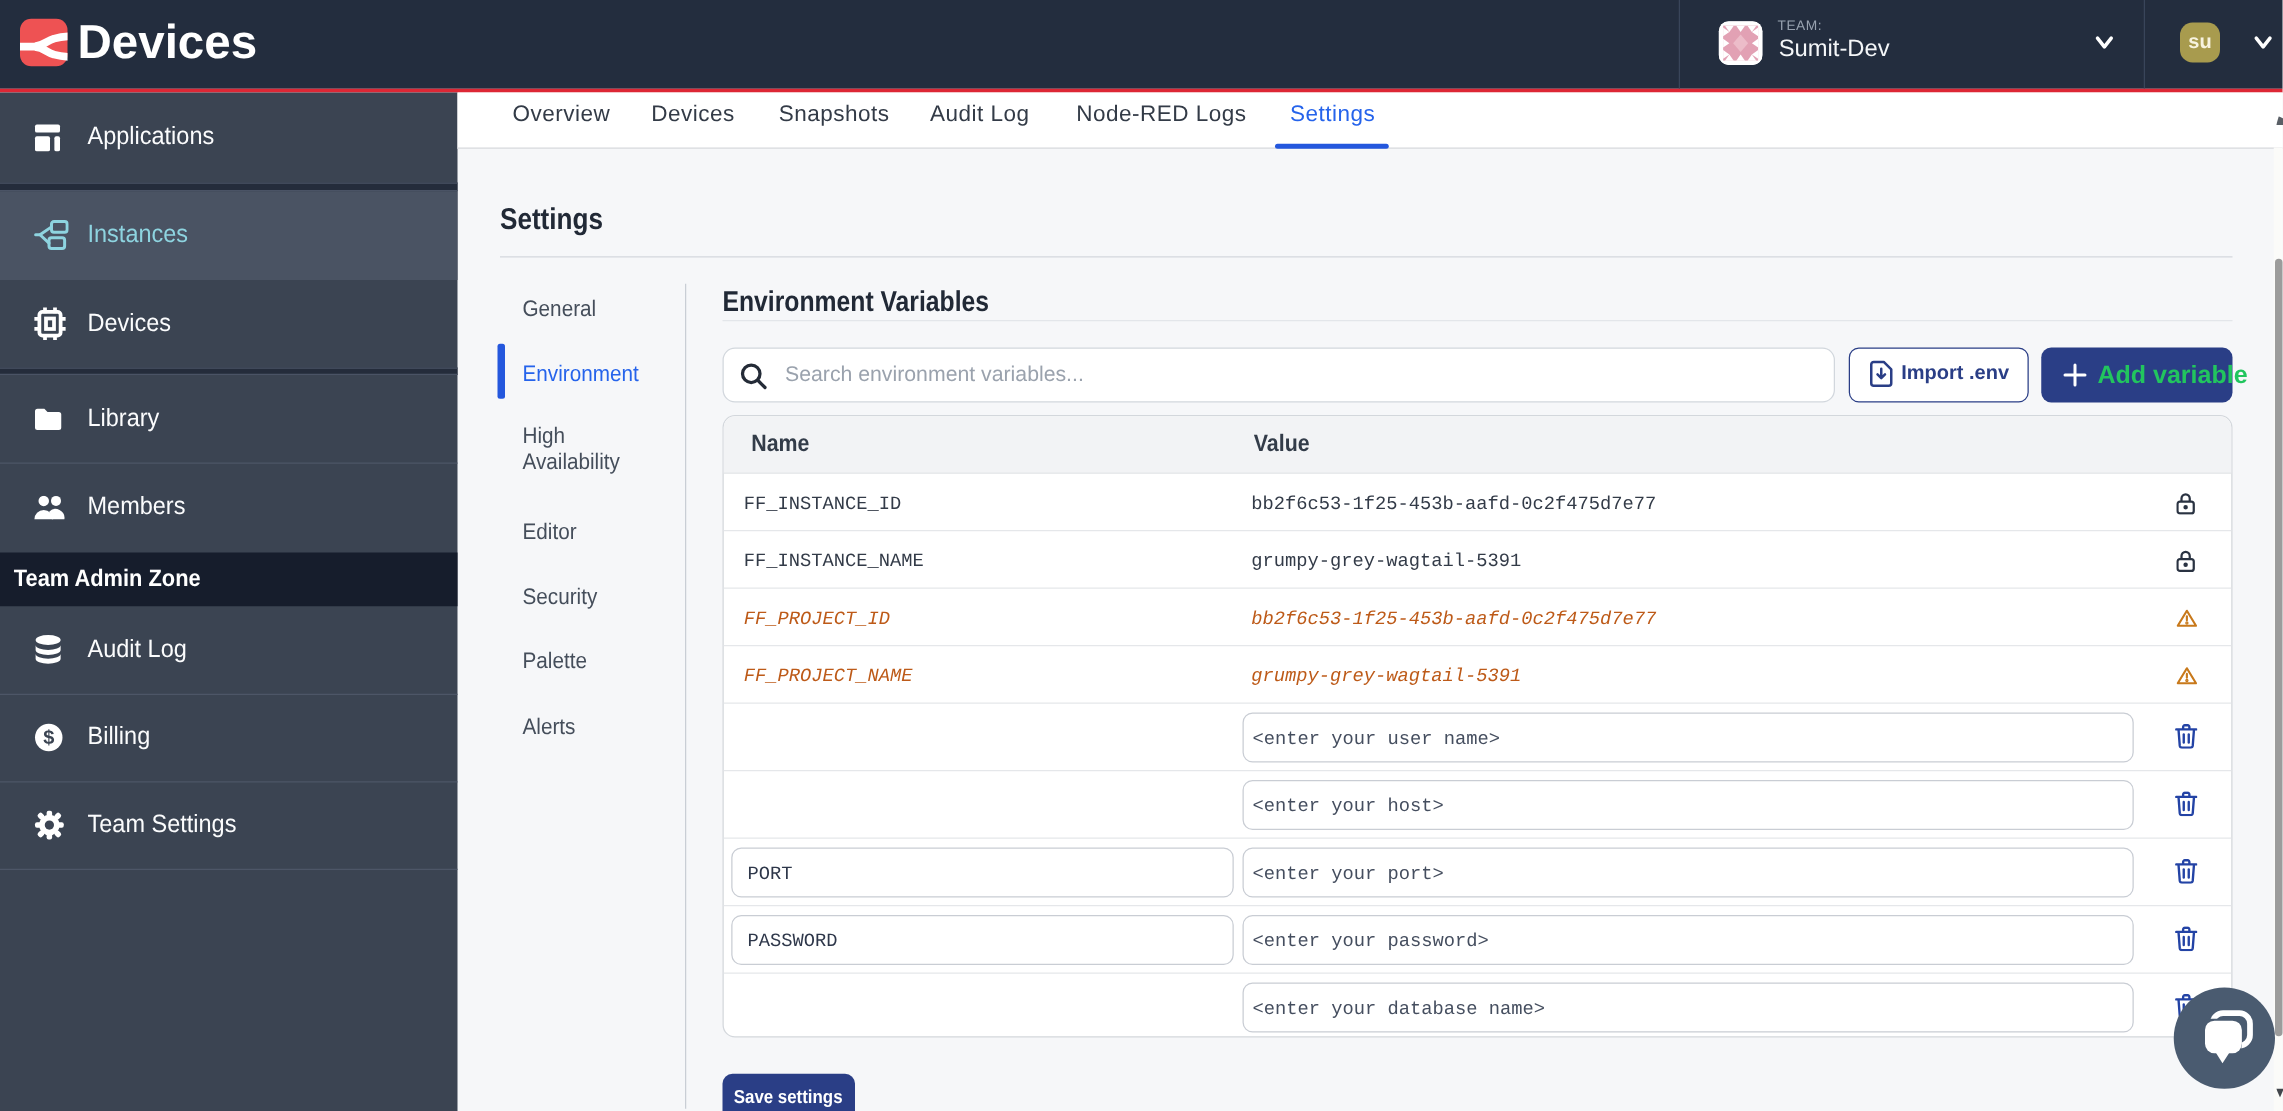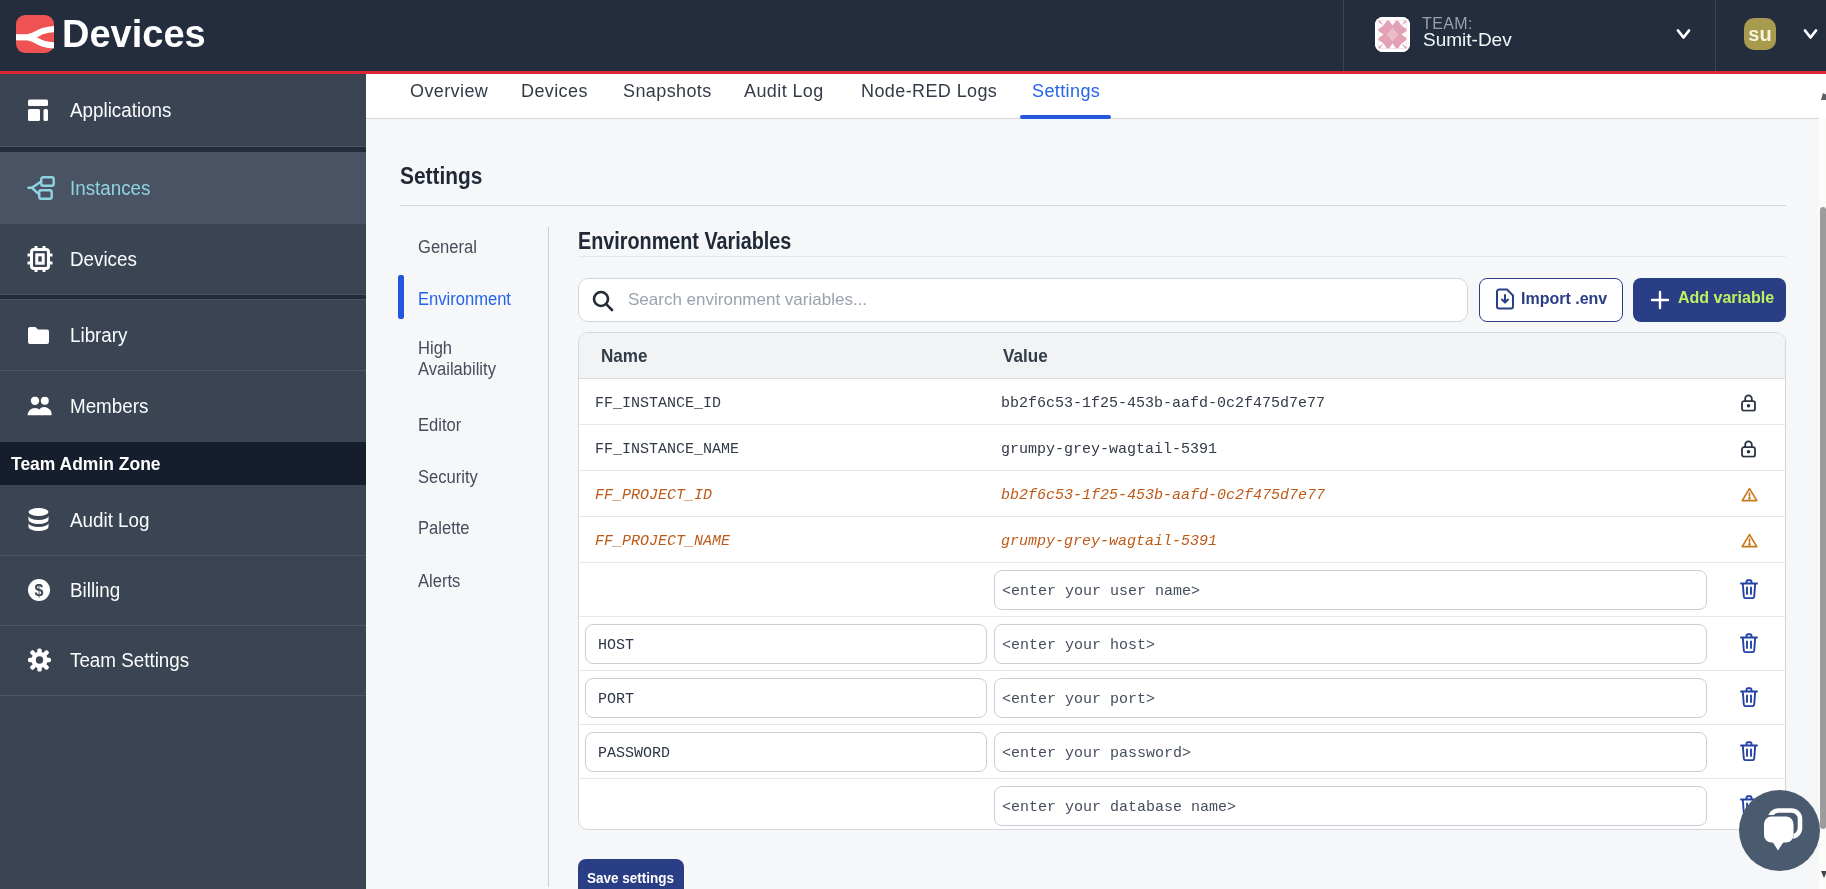--- a/index.html
+++ b/index.html
@@ -6,23 +6,23 @@
 html,body { width:1826px; height:889px; overflow:hidden; background:#f6f7f9; font-family:"Liberation Sans",sans-serif; }
 .abs { position:absolute; }
 .nx { transform-origin:0 50%; display:inline-block; white-space:nowrap; }
 
 #header { position:absolute; left:0; top:0; width:1826px; height:71px; background:#232d3e; }
 #redline { position:absolute; left:0; top:71px; width:1826px; height:3px; background:#dd2735; }
 #logo-sq { position:absolute; left:16px; top:15px; width:38px; height:38px; background:#ee5253; border-radius:9px; }
 #logo-txt { position:absolute; left:62px; top:13px; font-size:38px; font-weight:bold; color:#fff; letter-spacing:0px; }
 .hdr-div { position:absolute; top:0; width:1px; height:71px; background:#39455a; }
 #team-avatar { position:absolute; left:1375px; top:17px; width:35px; height:35px; border-radius:8px; background:#fff; overflow:hidden; }
-#team-label { position:absolute; left:1422px; top:15px; font-size:16px; color:#97a1ae; letter-spacing:0.4px; }
+#team-label { position:absolute; left:1422px; top:15px; font-size:11px; color:#97a1ae; letter-spacing:0.4px; }
 #team-name { position:absolute; left:1423px; top:29px; font-size:19px; color:#f4f6f8; }
-#su-avatar { position:absolute; left:1744px; top:18px; width:32px; height:32px; border-radius:10px; background:#a89b4e; color:#f7f3df; font-size:20px; font-weight:bold; text-align:center; line-height:32px; }
+#su-avatar { position:absolute; left:1744px; top:18px; width:32px; height:32px; border-radius:10px; background:#a89b4e; color:#f7f3df; font-size:16px; font-weight:bold; text-align:center; line-height:32px; }
 
 #sidebar { position:absolute; left:0; top:74px; width:366px; height:815px; background:#3b4452; }
 .side-item { position:relative; width:366px; }
 .side-item.active { background:#4a5363; }
 .gdiv { width:366px; height:4.5px; background:#242c3b; border-top:1px solid #4a5365; border-bottom:1px solid #4a5365; box-sizing:content-box; }
 .ldiv { width:366px; height:1px; background:#4d5667; }
 .side-label { position:absolute; left:70px; top:50%; transform:translateY(-50%) scaleX(0.94); transform-origin:0 50%; font-size:20px; color:#fbfcfd; white-space:nowrap; }
 .side-item.active .side-label { color:#8ed4e0; }
 .side-ico { position:absolute; left:27px; top:50%; transform:translateY(-50%); }
 #taz { width:366px; height:43px; background:#161d2c; color:#fff; font-weight:bold; font-size:19px; line-height:43px; padding-left:11px; }
@@ -38,21 +38,21 @@
 .subnav.blue { color:#2563eb; }
 #subbar { position:absolute; left:398px; top:275px; width:6px; height:44px; background:#2457dd; border-radius:2px; }
 #vdiv { position:absolute; left:548px; top:227px; width:1px; height:660px; background:#c9ced5; }
 #h2 { position:absolute; left:578px; top:228px; font-size:23px; font-weight:bold; color:#212936; transform:scaleX(0.86); transform-origin:0 0; }
 #hr2 { position:absolute; left:578px; top:256px; width:1208px; height:1px; background:#e3e6ea; }
 #searchbox { position:absolute; left:578px; top:278px; width:890px; height:44px; background:#fff; border:1px solid #d2d7dd; border-radius:10px; }
 #search-ph { position:absolute; left:628px; top:290px; font-size:17px; color:#9aa2ad; }
 #btn-import { position:absolute; left:1479px; top:278px; width:144px; height:44px; background:#fff; border:1.5px solid #2a3e86; border-radius:8px; }
 #btn-import span { position:absolute; left:41px; top:11px; font-size:16px; font-weight:bold; color:#2a3e86; white-space:nowrap;text-align:center;}
 #btn-add { position:absolute; left:1633px; top:278px; width:153px; height:44px; background:#2a3e86; border-radius:8px; }
-#btn-add span { position:absolute; left:45px; top:11px; font-size:16px; font-weight:bold; color:#bef264; white-space:nowrap;}
+#btn-add span { position:absolute; left:45px; top:11px; font-size:20px; font-weight:bold; color:#22c55e; white-space:nowrap;}
 
 #tbl { position:absolute; left:578px; top:332px; width:1208px; height:498px; background:#fff; border:1px solid #d3d7dc; border-radius:10px; }
 #tbl-head { position:absolute; left:0; top:0; width:1206px; height:46px; background:#f2f3f5; border-bottom:1px solid #d8dbdf; border-radius:9px 9px 0 0; }
 .th { position:absolute; top:12px; font-size:19px; font-weight:bold; color:#333c49; transform:scaleX(0.9); transform-origin:0 0; }
 .row { position:absolute; left:0; width:1206px; height:46px; border-bottom:1px solid #e5e7ea; }
 .mono { font-family:"Liberation Mono",monospace; font-size:15px; color:#333b48; }
 .row .nm { position:absolute; left:16px; top:16px; }
 .row .vl { position:absolute; left:422px; top:16px; }
 .row.warn .nm, .row.warn .vl { color:#bd5a18; font-style:italic; }
 .row .ric { position:absolute; left:1162px; top:50%; transform:translateY(-46%); }
@@ -313,23 +313,20 @@
       </div>
     <svg class="ric" width="18" height="20" viewBox="0 0 18 20">
         <g stroke="#2343a5" stroke-width="1.9" fill="none" stroke-linecap="round">
           <path d="M1,4.5 H17 M6.5,4.5 V2.5 a1.3,1.3 0 0 1 1.3,-1.3 h2.4 a1.3,1.3 0 0 1 1.3,1.3 V4.5 M2.8,4.5 l1,13 a1.8,1.8 0 0 0 1.8,1.6 h6.8 a1.8,1.8 0 0 0 1.8,-1.6 l1,-13"></path>
           <line x1="7" y1="8.5" x2="7" y2="15"></line>
           <line x1="11" y1="8.5" x2="11" y2="15"></line>
         </g>
       </svg>
   </div>
   <div class="erow" style="top:284px;">
-    <div class="einp n">
-        <span>HOST</span>
-      </div>
     <div class="einp v">
         <span>&lt;enter your host&gt;</span>
       </div>
     <svg class="ric" width="18" height="20" viewBox="0 0 18 20">
         <g stroke="#2343a5" stroke-width="1.9" fill="none" stroke-linecap="round">
           <path d="M1,4.5 H17 M6.5,4.5 V2.5 a1.3,1.3 0 0 1 1.3,-1.3 h2.4 a1.3,1.3 0 0 1 1.3,1.3 V4.5 M2.8,4.5 l1,13 a1.8,1.8 0 0 0 1.8,1.6 h6.8 a1.8,1.8 0 0 0 1.8,-1.6 l1,-13"></path>
           <line x1="7" y1="8.5" x2="7" y2="15"></line>
           <line x1="11" y1="8.5" x2="11" y2="15"></line>
         </g>
       </svg>

